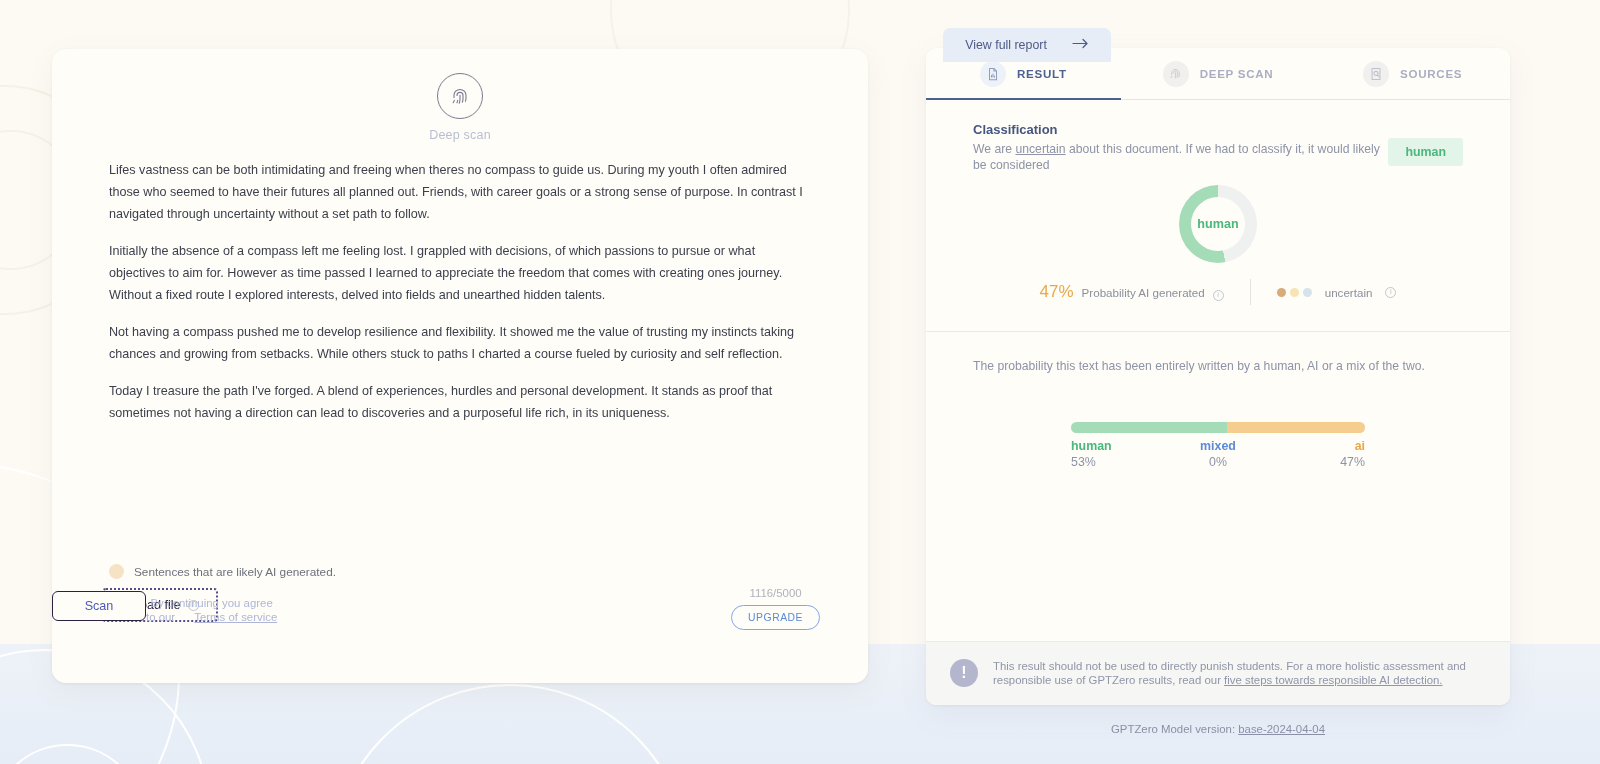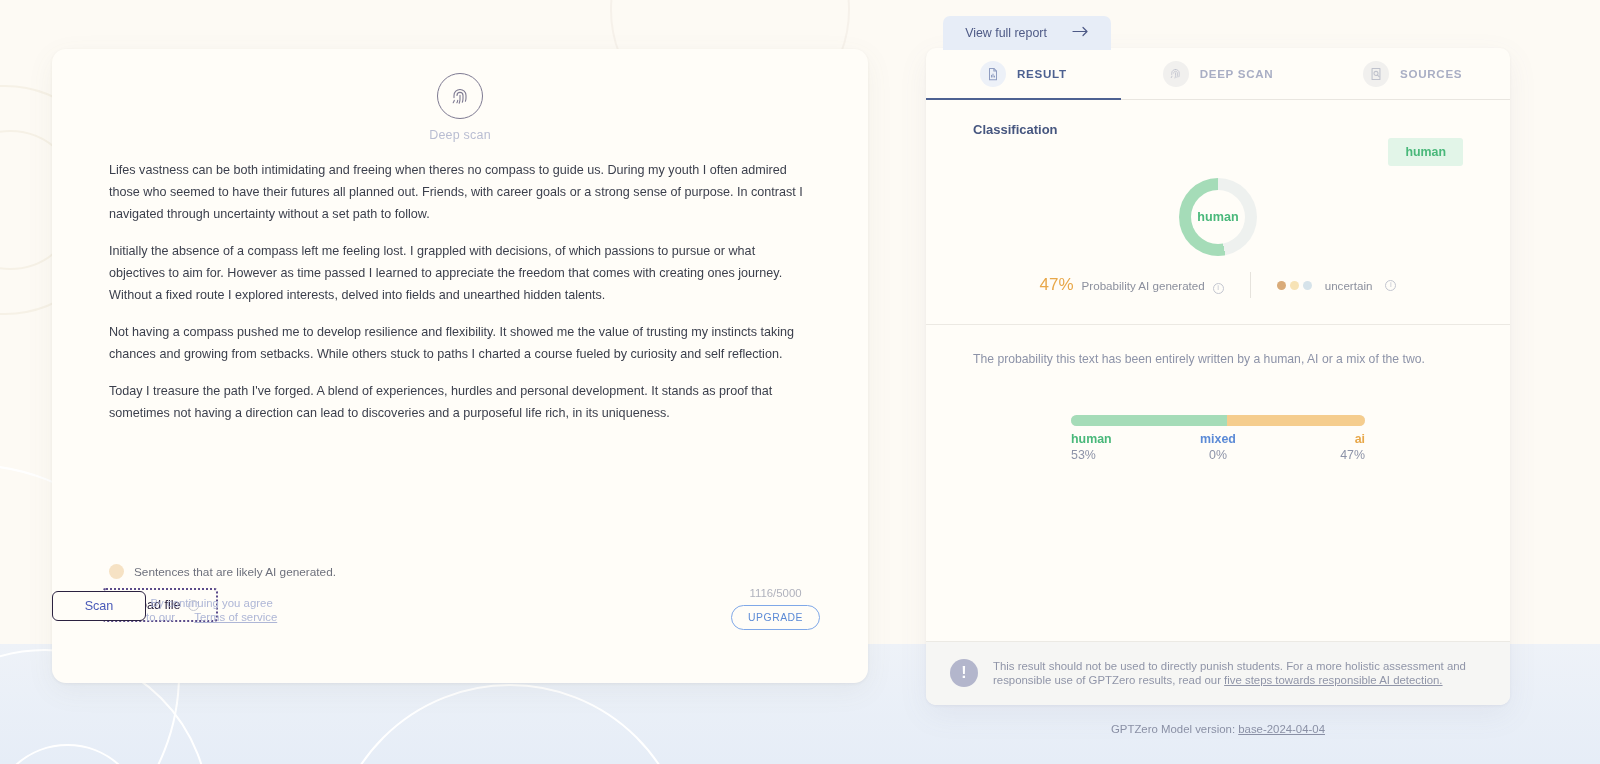--- a/index.html
+++ b/index.html
@@ -130,21 +130,21 @@
   .char-count { font-size: 11.4px; color: #b0b2bd; }
   .upgrade-btn {
     border: 1px solid #7fa8e8; border-radius: 16px;
     background: #fffdf8; color: #5b8ad6;
     font-size: 10.4px; letter-spacing: .5px;
     padding: 6px 16px; cursor: pointer;
   }
 
   
   .report-tab-btn {
-    position: absolute; left: 943px; top: 16px;
+    position: absolute; left: 943px; top: 28px;
     width: 168px; height: 34px;
     background: #e7edf7;
     border: none;
     border-radius: 7px 7px 0 0;
     display: flex; align-items: center; justify-content: center; gap: 25px;
     font-size: 12.4px; color: #4e5a86;
     cursor: pointer; z-index: 6;
   }
   .report-card {
     position: absolute; left: 926px; top: 48px;
@@ -382,20 +382,23 @@
         </svg>
       </span>
       <span>SOURCES</span>
     </div>
   </div>
 
   <div class="section">
     <div class="classification-row">
       <div>
         <div class="sec-title">Classification</div>
+        <div class="sec-sub">
+          <span>We are </span><u>uncertain</u><span> about this document. If we had to classify it, it would likely be considered</span>
+        </div>
       </div>
       <div class="verdict-badge">human</div>
     </div>
 
     <div class="donut-wrap">
       <div class="donut" id="donut" style="background: conic-gradient(rgb(238, 241, 239) 0deg, rgb(238, 241, 239) 169.2deg, rgb(165, 220, 184) 169.2deg, rgb(165, 220, 184) 360deg);">
         <div class="donut-hole">human</div>
       </div>
     </div>
 

